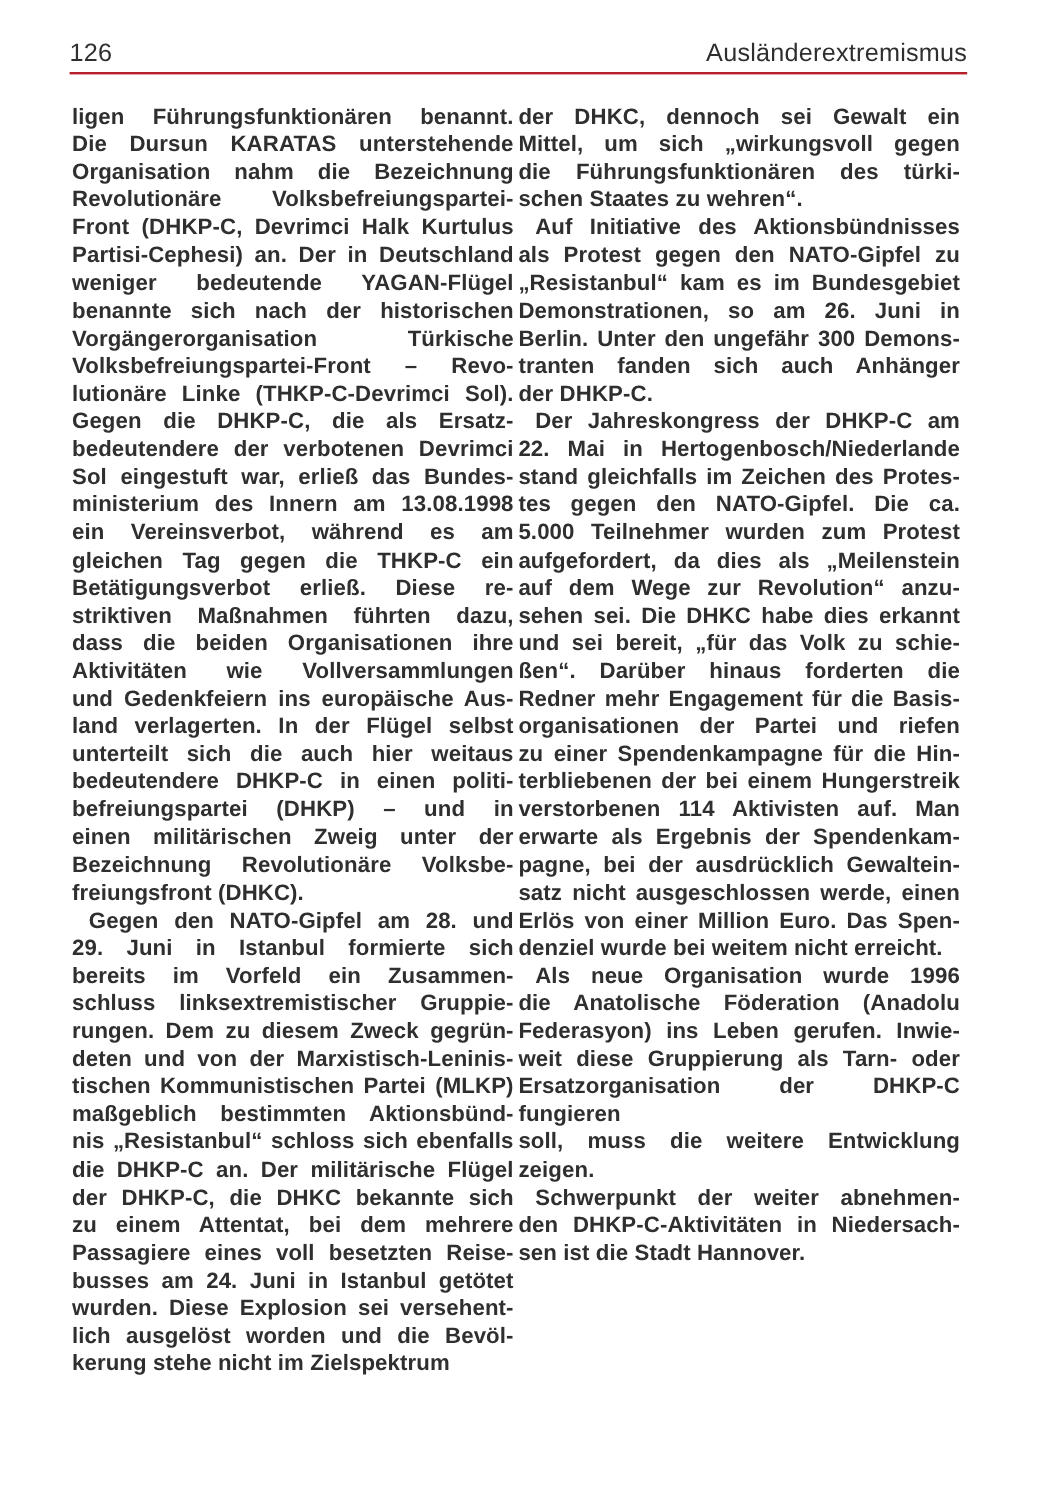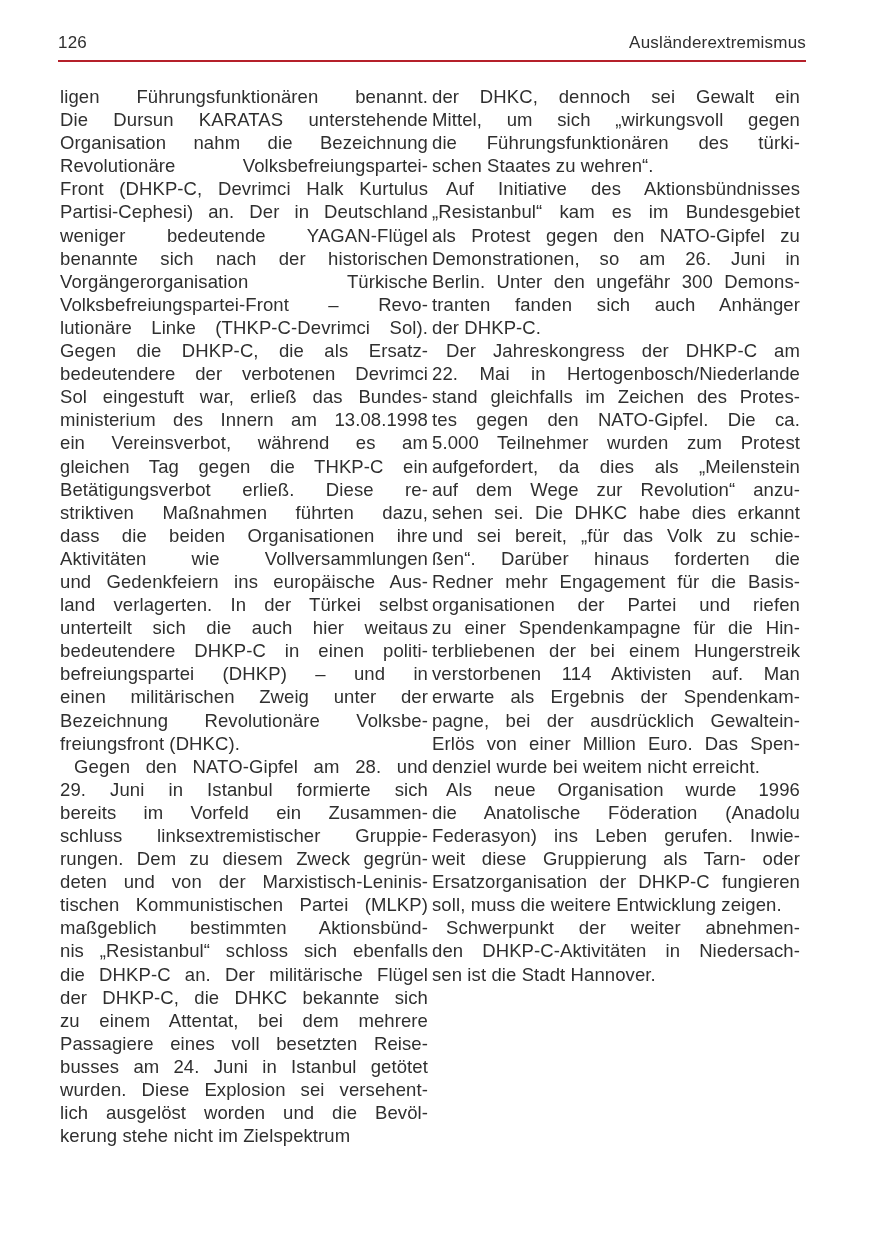--- a/index.html
+++ b/index.html
@@ -13,38 +13,39 @@
     overflow: hidden;
   }
   .header {
     position: absolute;
     left: 58px;
     top: 33px;
     width: 748px;
     display: flex;
     justify-content: space-between;
     align-items: baseline;
-    font-size: 17px;
+    font-size: 21px;
     letter-spacing: 0.2px;
   }
   .header-rule {
     position: absolute;
     left: 58px;
     top: 60px;
     width: 748px;
     height: 2px;
     background: #b5202a;
   }
   .columns {
     position: absolute;
     left: 60px;
     top: 85px;
     width: 746px;
     display: flex;
     gap: 4px;
+    font-weight: bold;
   }
   .col {
     width: 368px;
     font-size: 18.5px;
     line-height: 23.1px;
     letter-spacing: 0.1px;
   }
   .para { margin: 0; }
   .para.indent .line:first-child { text-indent: 14px; }
   .line {
@@ -82,21 +83,21 @@
           <div class="line">bedeutendere der verbotenen Devrimci</div>
           <div class="line">Sol eingestuft war, erließ das Bundes-</div>
           <div class="line">ministerium des Innern am 13.08.1998</div>
           <div class="line">ein Vereinsverbot, während es am</div>
           <div class="line">gleichen Tag gegen die THKP-C ein</div>
           <div class="line">Betätigungsverbot erließ. Diese re-</div>
           <div class="line">striktiven Maßnahmen führten dazu,</div>
           <div class="line">dass die beiden Organisationen ihre</div>
           <div class="line">Aktivitäten wie Vollversammlungen</div>
           <div class="line">und Gedenkfeiern ins europäische Aus-</div>
-          <div class="line">land verlagerten. In der Türkei selbst</div>
+          <div class="line">land verlagerten. In der Flügel selbst</div>
           <div class="line">unterteilt sich die auch hier weitaus</div>
           <div class="line">bedeutendere DHKP-C in einen politi-</div>
           <div class="line">befreiungspartei (DHKP) – und in</div>
           <div class="line">einen militärischen Zweig unter der</div>
           <div class="line">Bezeichnung Revolutionäre Volksbe-</div>
           <div class="line last">freiungsfront (DHKC).</div>
         </div>
         <div class="para indent">
           <div class="line">Gegen den NATO-Gipfel am 28. und</div>
           <div class="line">29. Juni in Istanbul formierte sich</div>
@@ -119,22 +120,22 @@
       </div>
     <div class="col">
         <div class="para">
           <div class="line">der DHKC, dennoch sei Gewalt ein</div>
           <div class="line">Mittel, um sich „wirkungsvoll gegen</div>
           <div class="line">die Führungsfunktionären des türki-</div>
           <div class="line last">schen Staates zu wehren“.</div>
         </div>
         <div class="para indent">
           <div class="line">Auf Initiative des Aktionsbündnisses</div>
+          <div class="line">als Protest gegen den NATO-Gipfel zu</div>
           <div class="line">„Resistanbul“ kam es im Bundesgebiet</div>
-          <div class="line">als Protest gegen den NATO-Gipfel zu</div>
           <div class="line">Demonstrationen, so am 26. Juni in</div>
           <div class="line">Berlin. Unter den ungefähr 300 Demons-</div>
           <div class="line">tranten fanden sich auch Anhänger</div>
           <div class="line last">der DHKP-C.</div>
         </div>
         <div class="para indent">
           <div class="line">Der Jahreskongress der DHKP-C am</div>
           <div class="line">22. Mai in Hertogenbosch/Niederlande</div>
           <div class="line">stand gleichfalls im Zeichen des Protes-</div>
           <div class="line">tes gegen den NATO-Gipfel. Die ca.</div>
@@ -144,20 +145,21 @@
           <div class="line">sehen sei. Die DHKC habe dies erkannt</div>
           <div class="line">und sei bereit, „für das Volk zu schie-</div>
           <div class="line">ßen“. Darüber hinaus forderten die</div>
           <div class="line">Redner mehr Engagement für die Basis-</div>
           <div class="line">organisationen der Partei und riefen</div>
           <div class="line">zu einer Spendenkampagne für die Hin-</div>
           <div class="line">terbliebenen der bei einem Hungerstreik</div>
           <div class="line">verstorbenen 114 Aktivisten auf. Man</div>
           <div class="line">erwarte als Ergebnis der Spendenkam-</div>
           <div class="line">pagne, bei der ausdrücklich Gewaltein-</div>
+          <div class="line">satz nicht ausgeschlossen werde, einen</div>
           <div class="line">Erlös von einer Million Euro. Das Spen-</div>
           <div class="line last">denziel wurde bei weitem nicht erreicht.</div>
         </div>
         <div class="para indent">
           <div class="line">Als neue Organisation wurde 1996</div>
           <div class="line">die Anatolische Föderation (Anadolu</div>
           <div class="line">Federasyon) ins Leben gerufen. Inwie-</div>
           <div class="line">weit diese Gruppierung als Tarn- oder</div>
           <div class="line">Ersatzorganisation der DHKP-C fungieren</div>
           <div class="line last">soll, muss die weitere Entwicklung zeigen.</div>

